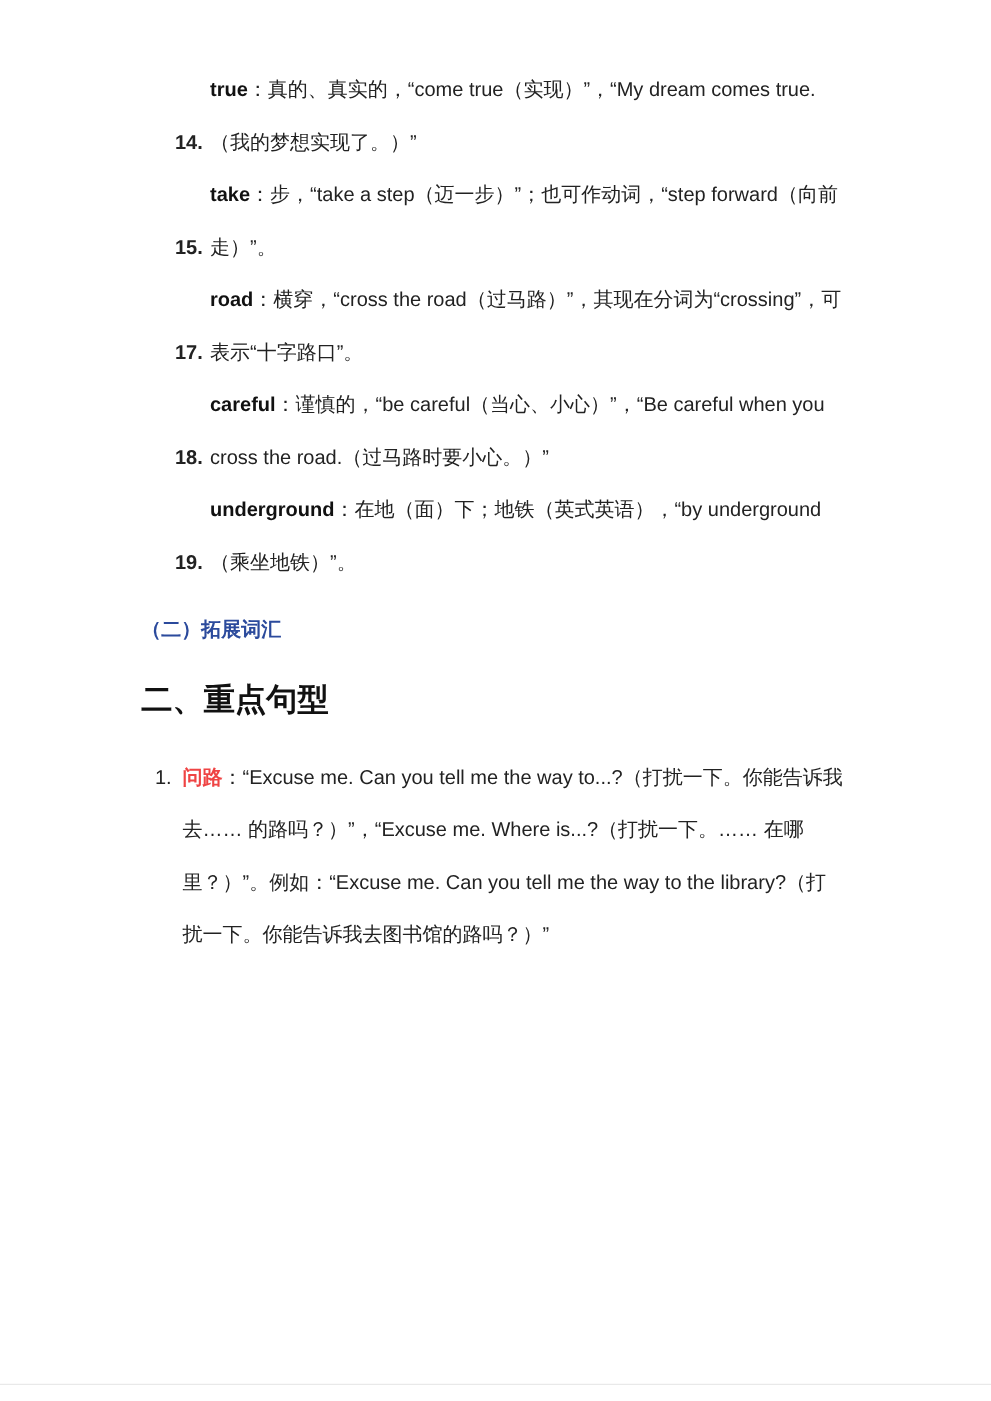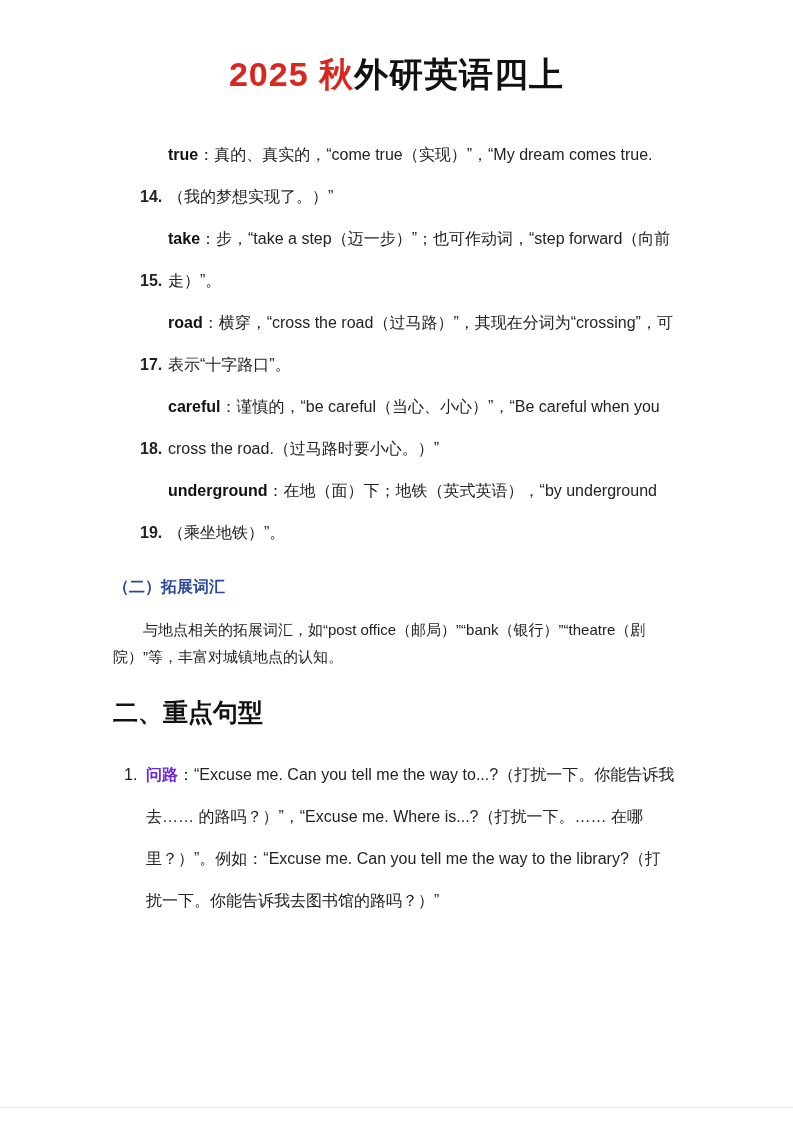--- a/index.html
+++ b/index.html
@@ -80,40 +80,39 @@
     line-height: 42px;
     color: #222222;
   }
   .sentence-item { display: flex; align-items: flex-start; }
   .sentence-item .num {
     width: 22px;
     flex-shrink: 0;
     color: #222222;
   }
   .sentence-item .item-body { flex: 1; }
-  .sentence-item .word { font-weight: bold; color: #6d28d9; font-family: Liberation Serif, serif; }
+  .sentence-item .word { font-weight: bold; color: #ef4444; font-family: Liberation Serif, serif; }
 
   .page-footer {
     position: absolute;
     left: 0;
     bottom: 52px;
     width: 793px;
     text-align: center;
     font-size: 14px;
     font-weight: bold;
     color: #2a2a2a;
     letter-spacing: 2px;
   }
 </style>
 </head>
 <body>
 
 <div class="page">
 
-  <h1 class="doc-title"><span class="red">2025 秋</span><span class="black">外研英语四上</span></h1>
 
   <div class="vocab-list">
 
     <div class="vocab-item">
       <span class="num">14.</span>
       <div class="item-body"><span class="word">true</span><span>：真的、真实的，“come true（实现）”，“My dream comes true.（我的梦想实现了。）”</span></div>
     </div>
 
     <div class="vocab-item">
       <span class="num">15.</span>
@@ -133,21 +132,20 @@
 
     <div class="vocab-item">
       <span class="num">19.</span>
       <div class="item-body"><span class="word">underground</span><span>：在地（面）下；地铁（英式英语），“by underground（乘坐地铁）”。</span></div>
     </div>
 
   </div>
 
   <h3 class="expand-heading">（二）拓展词汇</h3>
 
-  <p class="expand-paragraph">与地点相关的拓展词汇，如“post office（邮局）”“bank（银行）”“theatre（剧院）”等，丰富对城镇地点的认知。</p>
 
   <h2 class="section2-heading">二、重点句型</h2>
 
   <div class="sentence-list">
     <div class="sentence-item">
       <span class="num">1.</span>
       <div class="item-body"><span class="word">问路</span><span>：“Excuse me. Can you tell me the way to...?（打扰一下。你能告诉我去…… 的路吗？）”，“Excuse me. Where is...?（打扰一下。…… 在哪里？）”。例如：“Excuse me. Can you tell me the way to the library?（打扰一下。你能告诉我去图书馆的路吗？）”</span></div>
     </div>
   </div>
 

